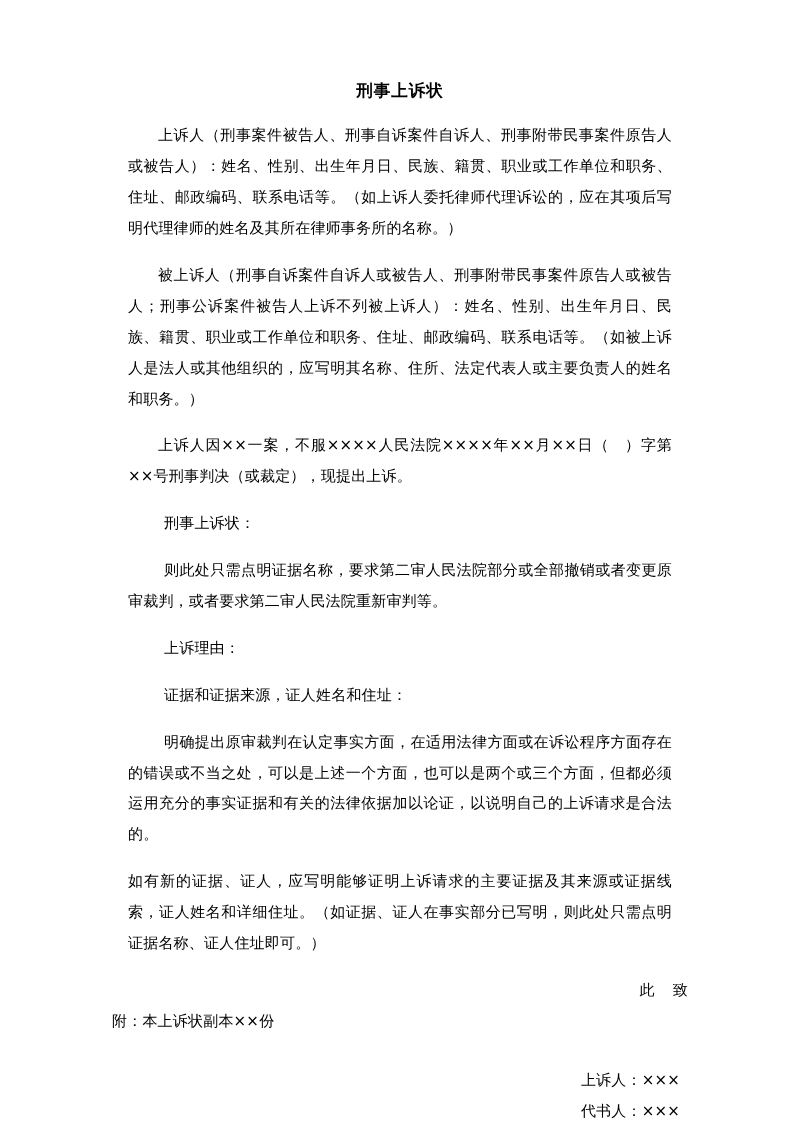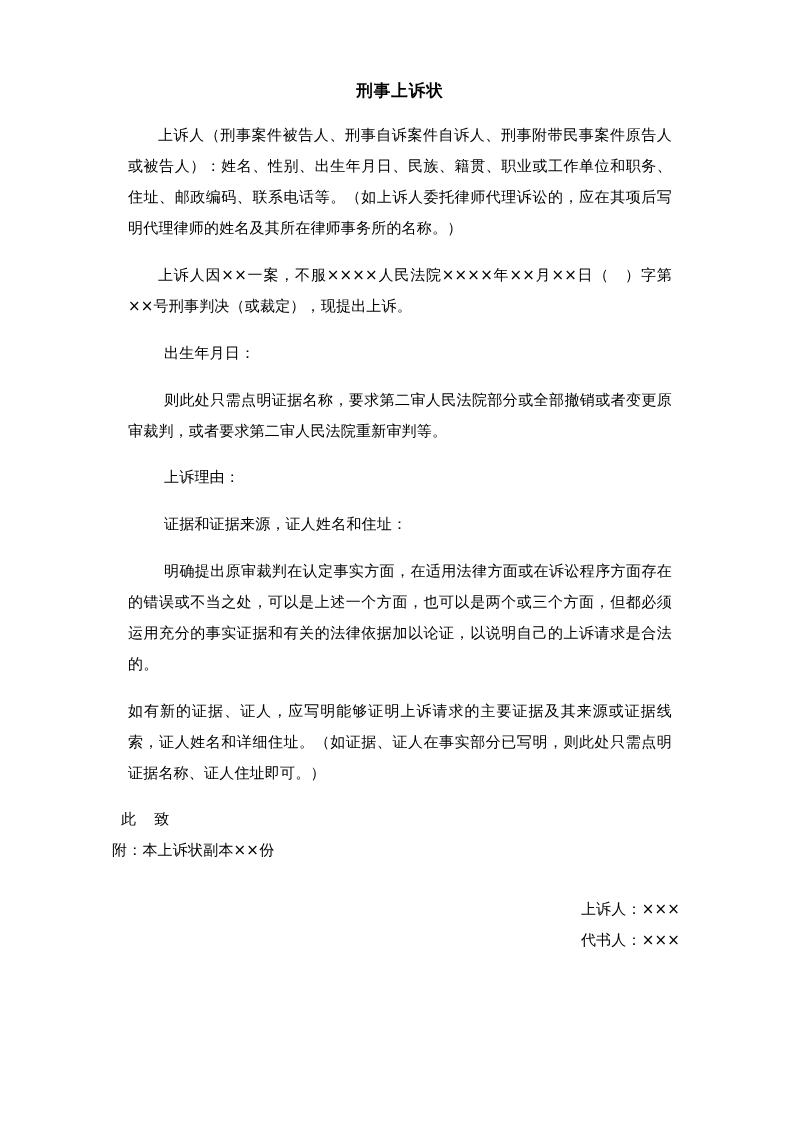--- a/index.html
+++ b/index.html
@@ -51,20 +51,21 @@
   }
   .closing-line {
     font-size: 15px;
     line-height: 2.06;
     margin: 0;
     letter-spacing: 0.2px;
   }
   .closing-ci-zhi {
     text-indent: 0.6em;
     letter-spacing: 0.2px;
+    text-align: right;
   }
   .closing-ci-zhi .gap {
     display: inline-block;
     width: 1.2em;
   }
   .sign-block {
     margin-top: 28px;
     text-align: right;
     padding-right: 8px;
   }
@@ -76,22 +77,23 @@
   }
 </style>
 </head>
 <body>
 
 <div class="page">
 
   <h1 class="doc-title">刑事上诉状</h1>
 
   <p class="para indent-2">上诉人（刑事案件被告人、刑事自诉案件自诉人、刑事附带民事案件原告人或被告人）：姓名、性别、出生年月日、民族、籍贯、职业或工作单位和职务、住址、邮政编码、联系电话等。（如上诉人委托律师代理诉讼的，应在其项后写明代理律师的姓名及其所在律师事务所的名称。）</p>
+  <p class="para indent-2">被上诉人（刑事自诉案件自诉人或被告人、刑事附带民事案件原告人或被告人；刑事公诉案件被告人上诉不列被上诉人）：姓名、性别、出生年月日、民族、籍贯、职业或工作单位和职务、住址、邮政编码、联系电话等。（如被上诉人是法人或其他组织的，应写明其名称、住所、法定代表人或主要负责人的姓名和职务。）</p>
   <p class="para indent-2">上诉人因××一案，不服××××人民法院××××年××月××日（　）字第××号刑事判决（或裁定），现提出上诉。</p>
-  <p class="para indent-2half">出生年月日：</p>
+  <p class="para indent-2half">刑事上诉状：</p>
   <p class="para indent-2half">则此处只需点明证据名称，要求第二审人民法院部分或全部撤销或者变更原审裁判，或者要求第二审人民法院重新审判等。</p>
   <p class="para indent-2half">上诉理由：</p>
   <p class="para indent-2half">证据和证据来源，证人姓名和住址：</p>
   <p class="para indent-2half">明确提出原审裁判在认定事实方面，在适用法律方面或在诉讼程序方面存在的错误或不当之处，可以是上述一个方面，也可以是两个或三个方面，但都必须运用充分的事实证据和有关的法律依据加以论证，以说明自己的上诉请求是合法的。</p>
   <p class="para no-indent">如有新的证据、证人，应写明能够证明上诉请求的主要证据及其来源或证据线索，证人姓名和详细住址。（如证据、证人在事实部分已写明，则此处只需点明证据名称、证人住址即可。）</p>
 
   <div class="closing-block">
     <p class="closing-line closing-ci-zhi"><span>此</span><span class="gap"></span><span>致</span></p>
     <p class="closing-line">附：本上诉状副本××份</p>
   </div>

